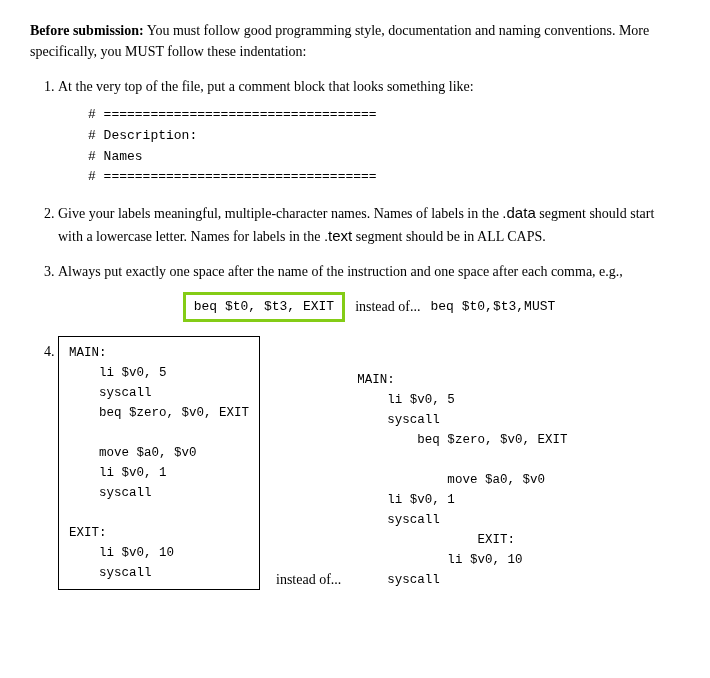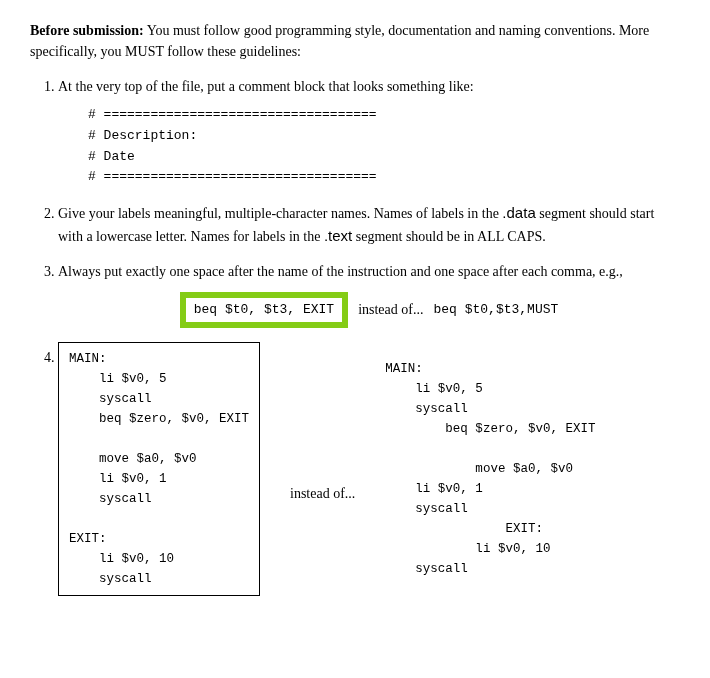--- a/index.html
+++ b/index.html
@@ -42,40 +42,40 @@
     }
 
     .example-row {
       display: flex;
       align-items: center;
       justify-content: center;
       margin: 10px 0;
       gap: 10px;
     }
     .boxed-code {
-      border: 6px solid #84cc16;
+      border: 3px solid #84cc16;
       padding: 2px 8px;
       font-family: "Courier New", Courier, monospace;
       font-size: 13px;
       display: inline-block;
     }
     .instead-link {
       font-size: 14px;
       cursor: pointer;
     }
     .instead-plain {
       font-family: "Courier New", Courier, monospace;
       font-size: 13px;
     }
 
     .indentation-example {
       display: flex;
-      align-items: center;
+      align-items: flex-end;
       margin-top: 10px;
-      gap: 30px;
+      gap: 16px;
     }
     .code-box {
       border: 1px solid #000;
       padding: 6px 10px;
       font-family: "Courier New", Courier, monospace;
       font-size: 12.5px;
       line-height: 1.6;
       min-width: 180px;
       white-space: pre;
     }
@@ -93,31 +93,31 @@
       white-space: pre;
       padding-top: 0;
     }
   </style>
 </head>
 <body>
 
 <div>
 
   <div class="before-submission">
-    <strong>Before submission:</strong><span>  You must follow good programming style, documentation and naming conventions.  More specifically, you MUST follow these guidelines:</span>
+    <strong>Before submission:</strong><span>  You must follow good programming style, documentation and naming conventions.  More specifically, you MUST follow these indentation:</span>
   </div>
 
   <ol>
 
     <li>
       <span>At the very top of the file, put a comment block that looks something like:</span>
       <div class="code-block">
         <span class="line"># ===================================</span>
         <span class="line"># Description:</span>
-        <span class="line"># Date</span>
+        <span class="line"># Names</span>
         <span class="line"># ===================================</span>
       </div>
     </li>
 
     <li>
       <span>Give your labels meaningful, multiple-character names.  Names of labels in the </span><span class="inline-code">.data</span><span> segment should start with a lowercase letter.  Names for labels in the </span><span class="inline-code">.text</span><span> segment should be in ALL CAPS.</span>
     </li>
 
     <li>
       <span>Always put exactly one space after the name of the instruction and one space after each comma, e.g.,</span>

